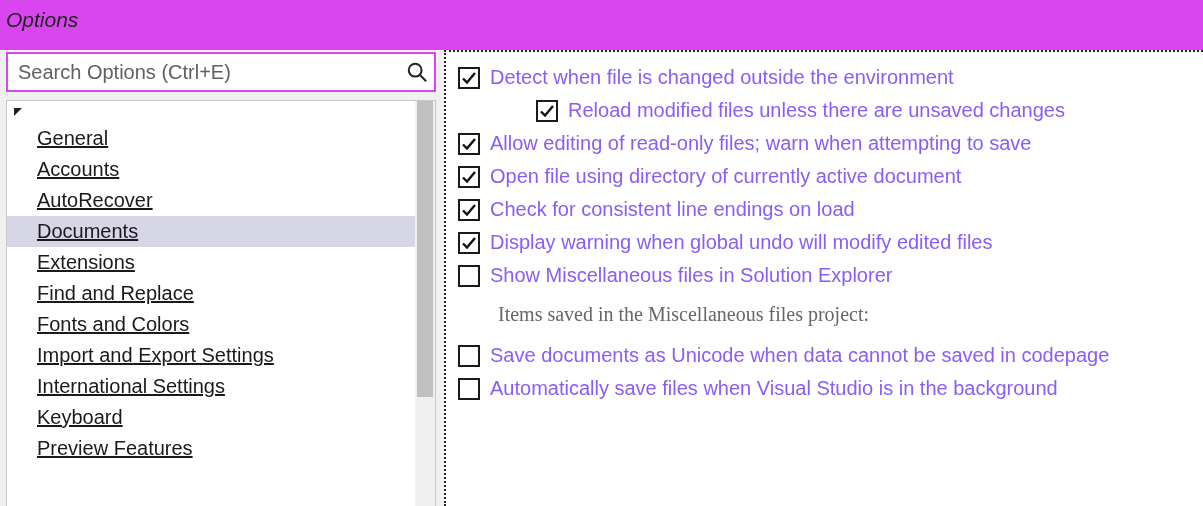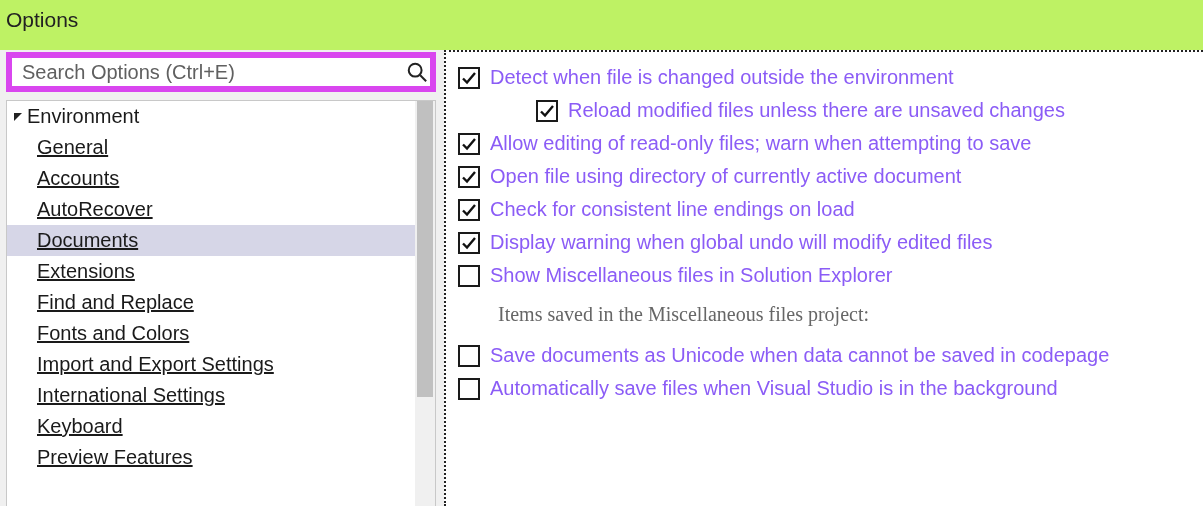--- a/index.html
+++ b/index.html
@@ -6,22 +6,23 @@
     body {
       font-family: "Segoe UI", Tahoma, sans-serif;
       font-size: 18px;
       color: #1a1a1a;
       background: #fff;
       width: 1203px;
       height: 506px;
       overflow: hidden;
     }
     .header {
-      background: #bef264;
+      background: #d946ef;
       padding: 8px 16px 18px 6px;
+      font-style: italic;
     }
     .title {
       font-size: 21px;
       color: #222;
     }
     .main {
       display: flex;
       height: calc(506px - 50px);
     }
     .left-col {
@@ -31,21 +32,21 @@
       display: flex;
       flex-direction: column;
     }
     .search-wrap {
       position: relative;
       margin: 2px 0 8px 0;
     }
     .search-input {
       width: 100%;
       height: 40px;
-      border: 6px solid #d946ef;
+      border: 2px solid #d946ef;
       background: #fff;
       font-size: 20px;
       font-family: inherit;
       color: #333;
       padding: 4px 40px 4px 10px;
       outline: none;
     }
     .search-input::placeholder { color: #606060; }
     .search-icon {
       position: absolute;
@@ -171,21 +172,20 @@
       </span>
     </div>
     <div class="tree-container">
       <div class="tree">
         <div class="tree-group-header">
           <span class="expand-icon">
             <svg viewBox="0 0 10 10" width="10" height="10">
                 <path d="M1 1 L9 1 L1 9 Z" fill="#222"></path>
               </svg>
           </span>
-          <span>Environment</span>
         </div>
         <div id="tree-items">
             <div class="tree-item"><span>General</span></div>
             <div class="tree-item"><span>Accounts</span></div>
             <div class="tree-item"><span>AutoRecover</span></div>
             <div class="tree-item selected"><span>Documents</span></div>
             <div class="tree-item"><span>Extensions</span></div>
             <div class="tree-item"><span>Find and Replace</span></div>
             <div class="tree-item"><span>Fonts and Colors</span></div>
             <div class="tree-item"><span>Import and Export Settings</span></div>

